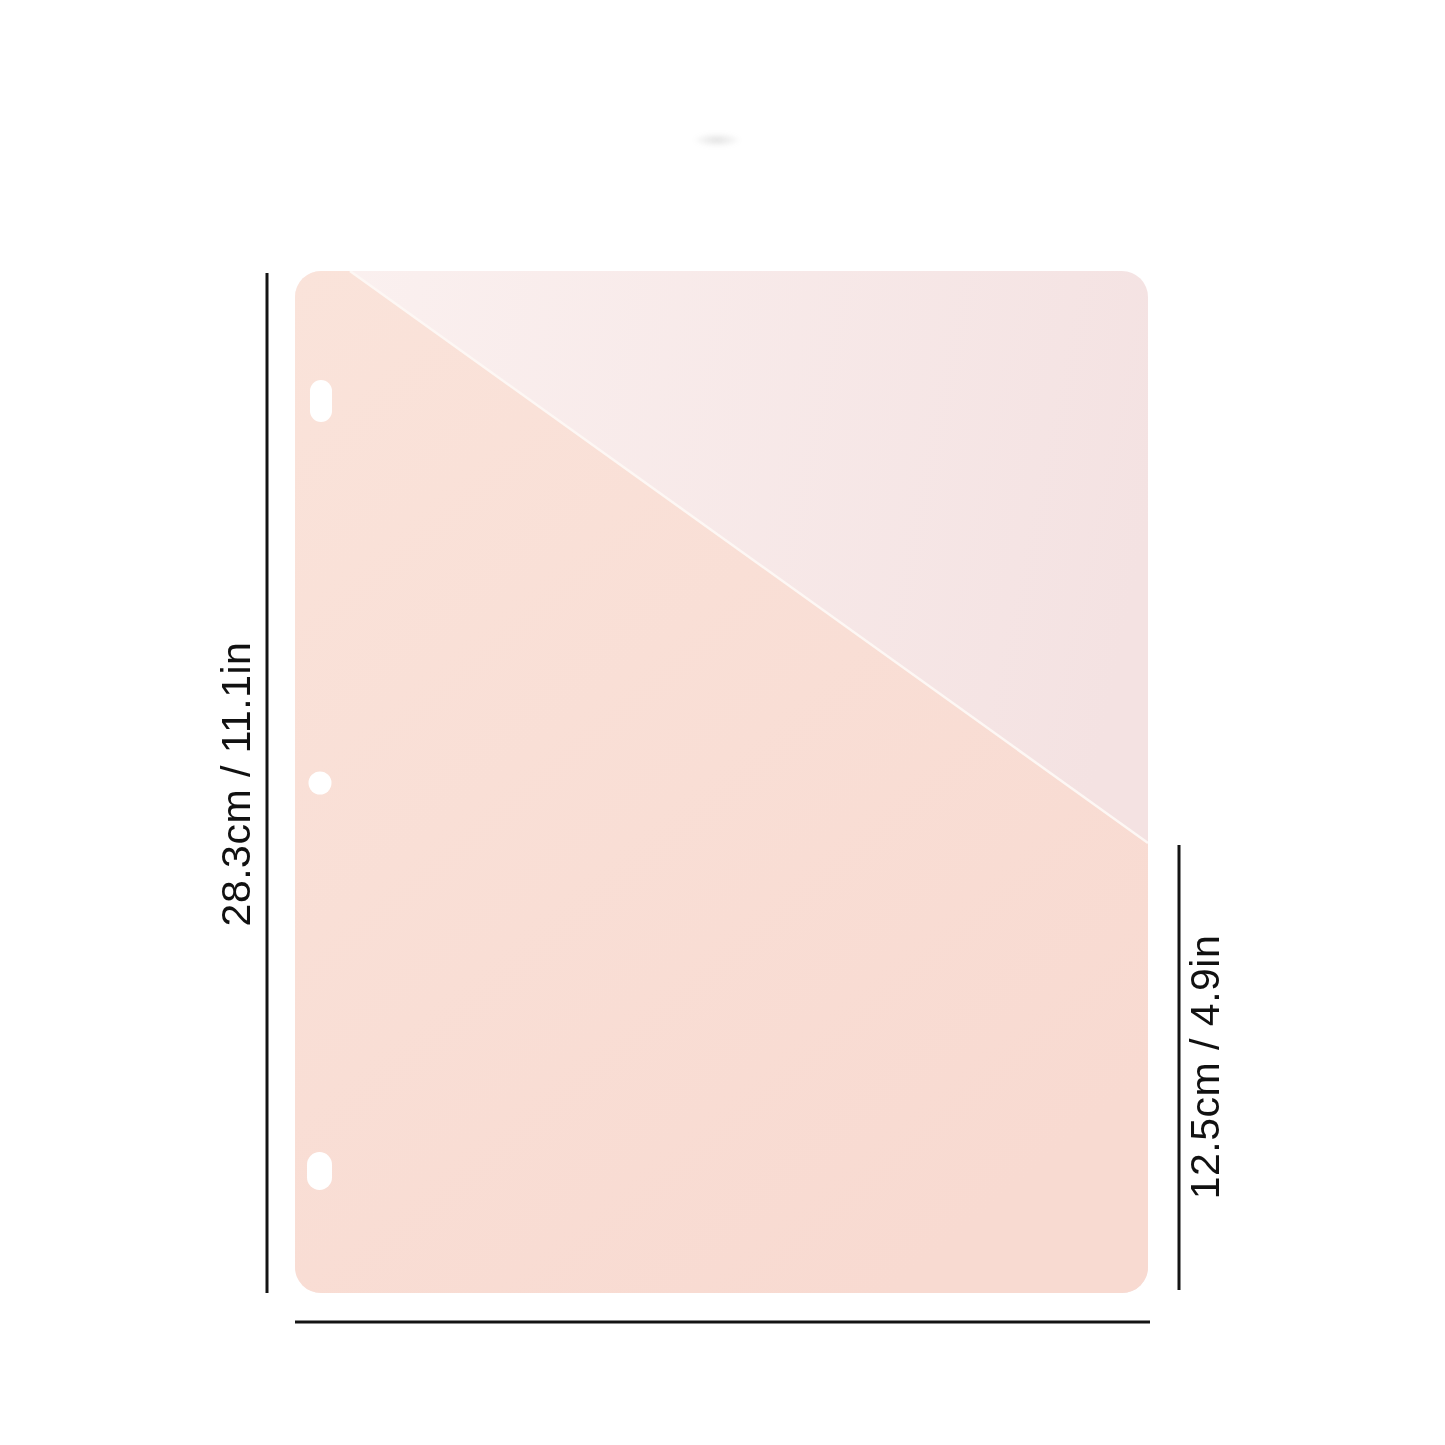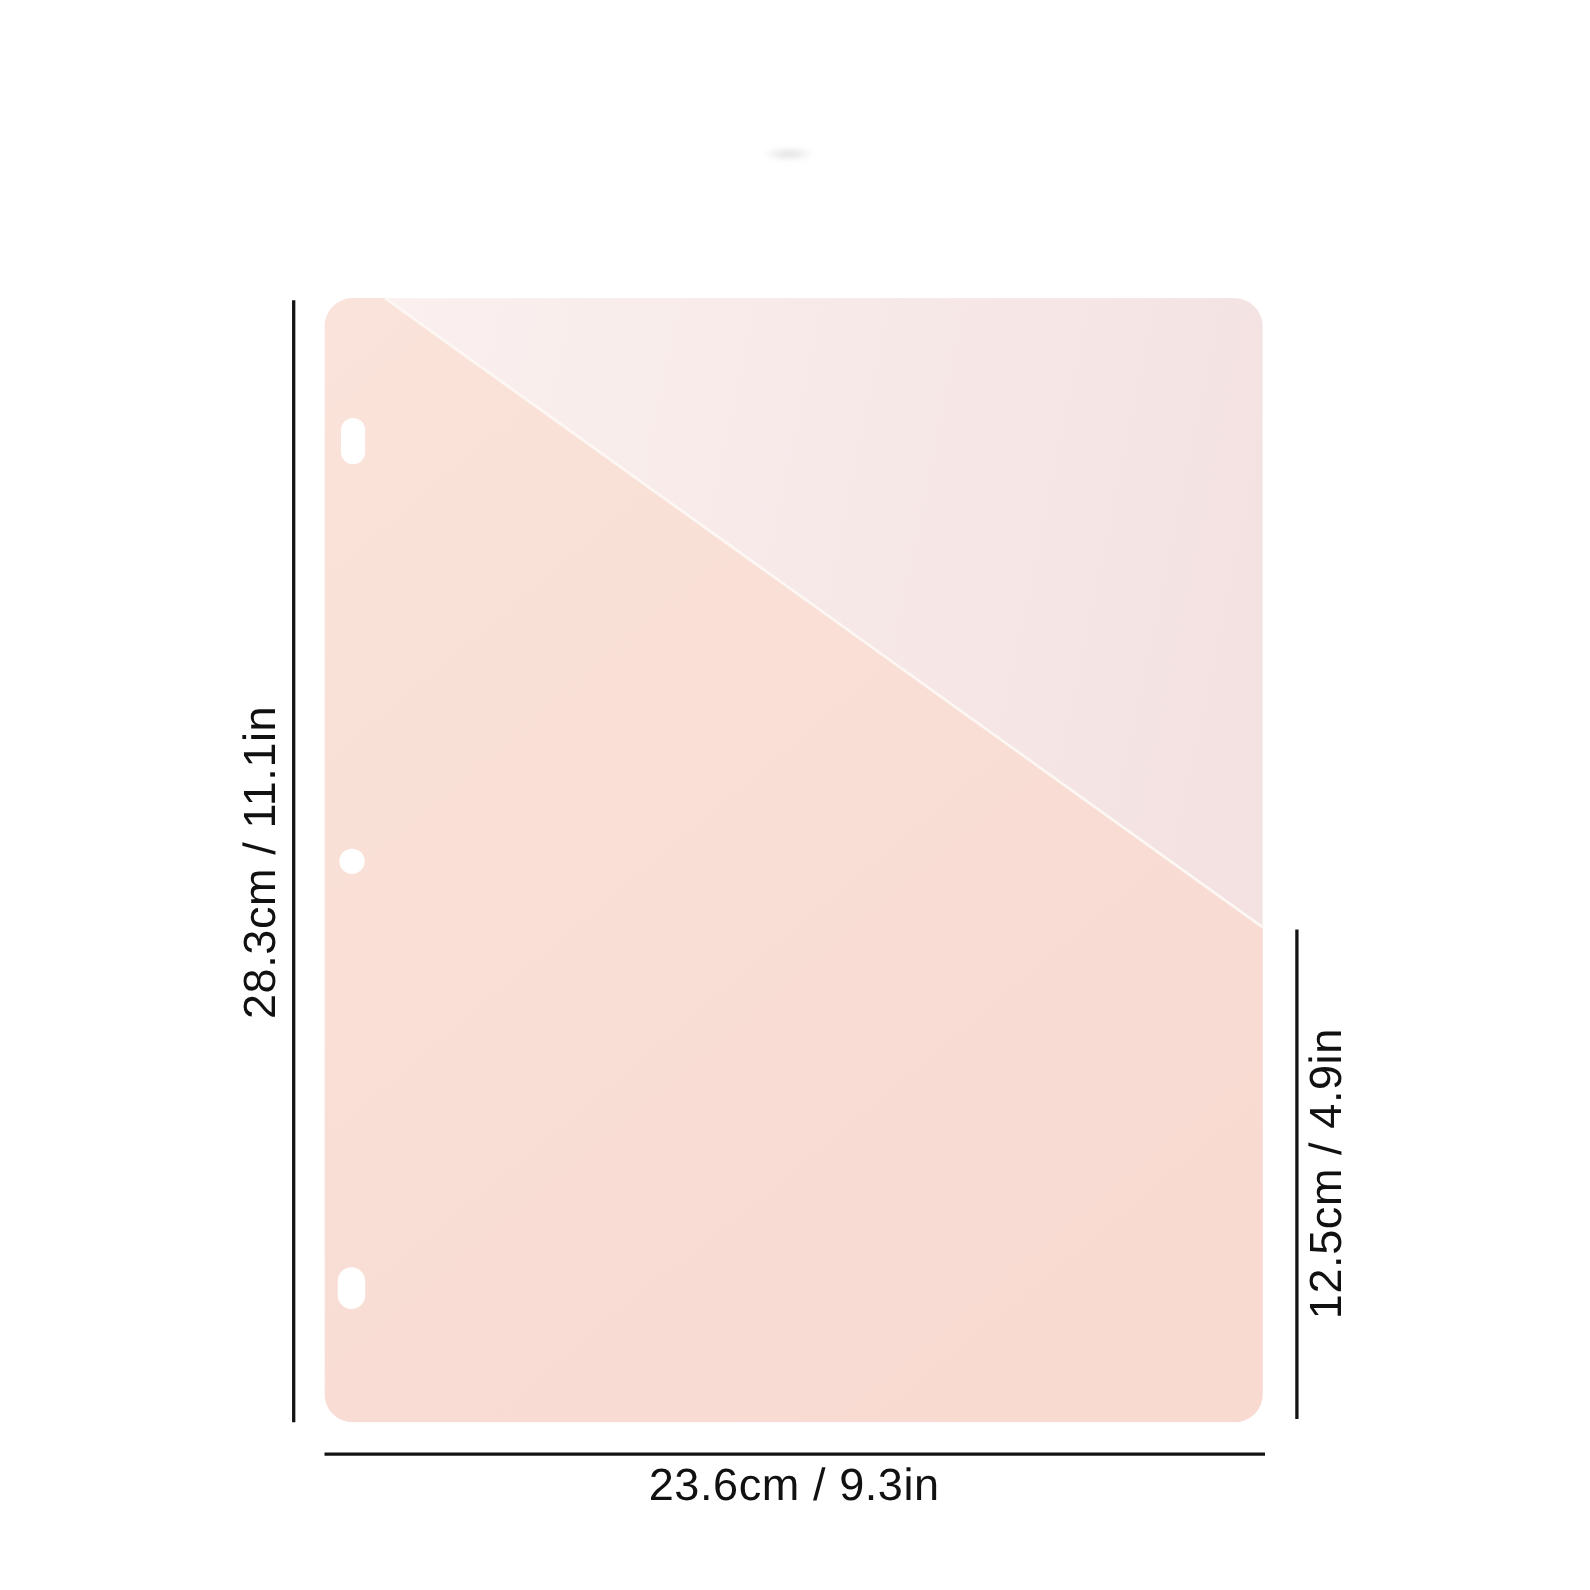--- a/index.html
+++ b/index.html
@@ -98,15 +98,14 @@
     <line x1="1179" y1="845" x2="1179" y2="1290" stroke-width="3" stroke="#141414"></line>
     <line x1="295" y1="1322" x2="1150" y2="1322" stroke-width="3" stroke="#141414"></line>
   </svg>
 
   <div class="smudge"></div>
 
   <div class="dim-label vertical label-height">28.3cm / 11.1in</div>
 
   <div class="dim-label vertical label-pocket-height">12.5cm / 4.9in</div>
 
-  <div class="dim-label label-width">23.6cm / 9.3in</div>
 
 </div>
 
 </body></html>

